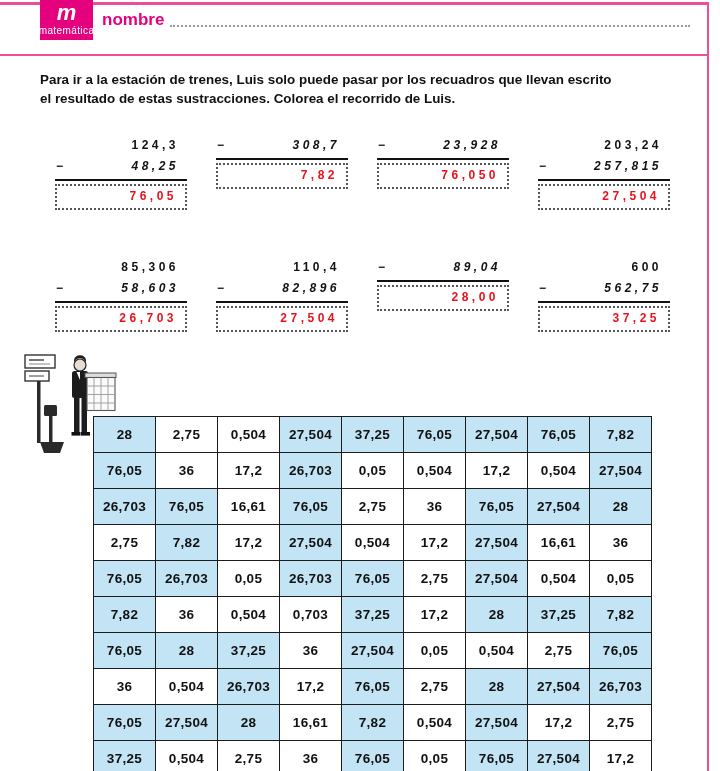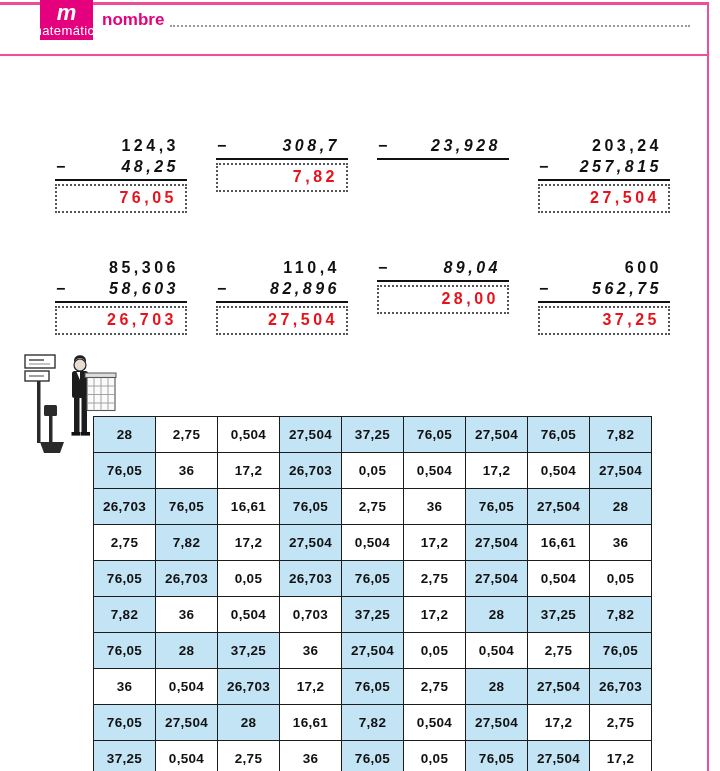--- a/index.html
+++ b/index.html
@@ -17,36 +17,36 @@
   }
   
   .topline{position:absolute;left:0;top:2px;right:11px;height:2.5px;background:var(--pink_line);}
   .rightline{position:absolute;right:11px;top:2px;bottom:0;width:2.5px;background:var(--pink_line);}
   .header-divider{position:absolute;left:0;top:54px;right:11px;height:2px;background:var(--pink_line);}
 
   
   .logo{position:absolute;left:40px;top:0;width:53px;height:40px;background:var(--magenta);
         display:flex;flex-direction:column;align-items:center;justify-content:flex-start;}
   .logo-letter{color:#fff;font-weight:bold;font-size:22px;line-height:26px;font-style:italic;}
-  .logo-word{color:#fff;font-size:13px;line-height:10px;letter-spacing:.4px;}
+  .logo-word{color:#fff;font-size:10px;line-height:10px;letter-spacing:.4px;}
   .hfields{position:absolute;left:102px;top:6px;right:30px;}
   .hrow{display:flex;align-items:flex-end;height:21px;}
   .hlabel{color:var(--magenta);font-weight:bold;font-size:17px;padding-right:6px;line-height:14px;}
   .dotline{border-bottom:2px dotted #9a9a9a;height:13px;flex:1;}
   .dotline.short{flex:0 0 158px;}
   .hlabel.second{margin-left:10px;}
 
   
   .instructions{position:absolute;left:40px;top:71px;width:650px;font-size:13.4px;font-weight:bold;line-height:1.4;}
 
   
   .problems-row{position:absolute;left:55px;width:615px;display:flex;justify-content:space-between;}
   .problems-row.r1{top:135px;}
   .problems-row.r2{top:257px;}
-  .problem{width:132px;font-weight:bold;font-size:16px;letter-spacing:3.5px;}
+  .problem{width:132px;font-weight:bold;font-size:12px;letter-spacing:3.5px;}
   .minuend{text-align:right;padding-right:8px;line-height:21px;}
   .subline{display:flex;justify-content:space-between;line-height:21px;}
   .minus{letter-spacing:0;padding-left:1px;}
   .subtrahend{text-align:right;padding-right:8px;font-style:italic;}
   .rule{border-top:2.6px solid #111;margin-top:2px;}
   .result-box{margin-top:3px;border:2px dotted #555;padding:3px 8px 4px 0;
               text-align:right;color:var(--red_result);min-height:26px;}
 
   
   .answer-grid{position:absolute;left:93px;top:416px;border-collapse:collapse;}
@@ -73,20 +73,24 @@
     <span class="logo-word">matemática</span>
   </div>
   <div class="hfields">
     <div class="hrow">
       <span class="hlabel">nombre</span>
       <span class="dotline"></span>
     </div>
   </div>
   <div class="header-divider"></div>
 
+  <div class="instructions">
+    <div>Para ir a la estación de trenes, Luis solo puede pasar por los recuadros que llevan escrito</div>
+    <div>el resultado de estas sustracciones. Colorea el recorrido de Luis.</div>
+  </div>
 
   <div class="problems-row r1">
       <div class="problem">
         <div class="minuend">124,3</div>
         <div class="subline">
           <span class="minus">−</span>
           <span class="subtrahend">48,25</span>
         </div>
         <div class="rule"></div>
         <div class="result-box">76,05</div>
@@ -98,20 +102,21 @@
         </div>
         <div class="rule"></div>
         <div class="result-box">7,82</div>
       </div>
       <div class="problem">
         <div class="subline">
           <span class="minus">−</span>
           <span class="subtrahend">23,928</span>
         </div>
         <div class="rule"></div>
+        <div class="result-box">76,050</div>
       </div>
       <div class="problem">
         <div class="minuend">203,24</div>
         <div class="subline">
           <span class="minus">−</span>
           <span class="subtrahend">257,815</span>
         </div>
         <div class="rule"></div>
         <div class="result-box">27,504</div>
       </div>

